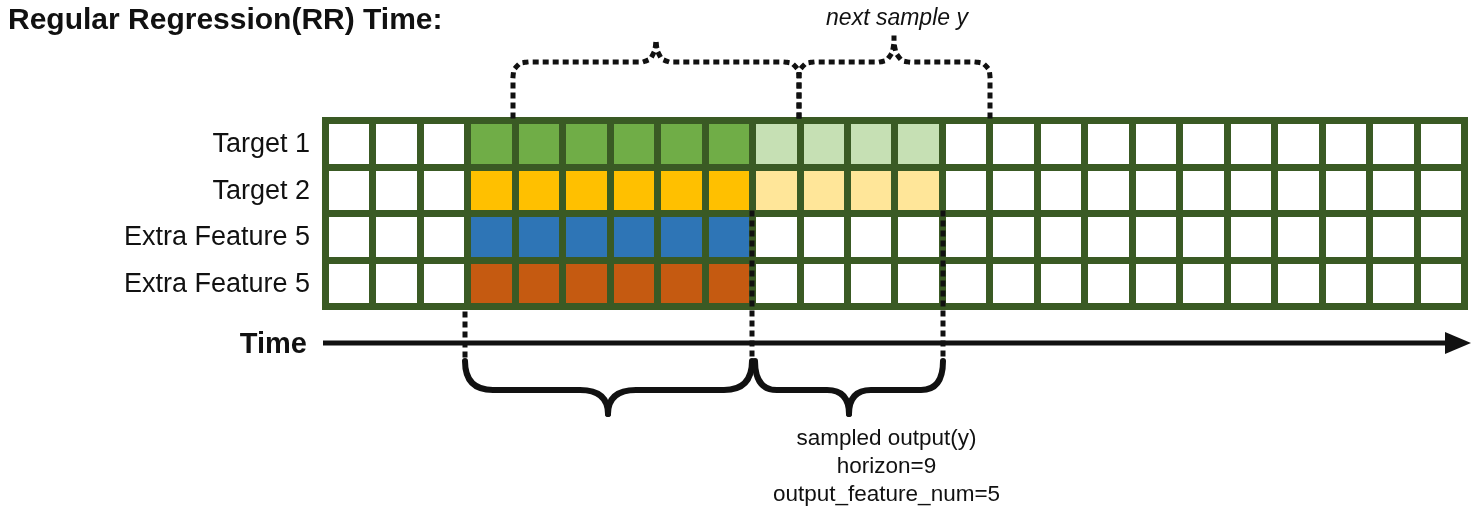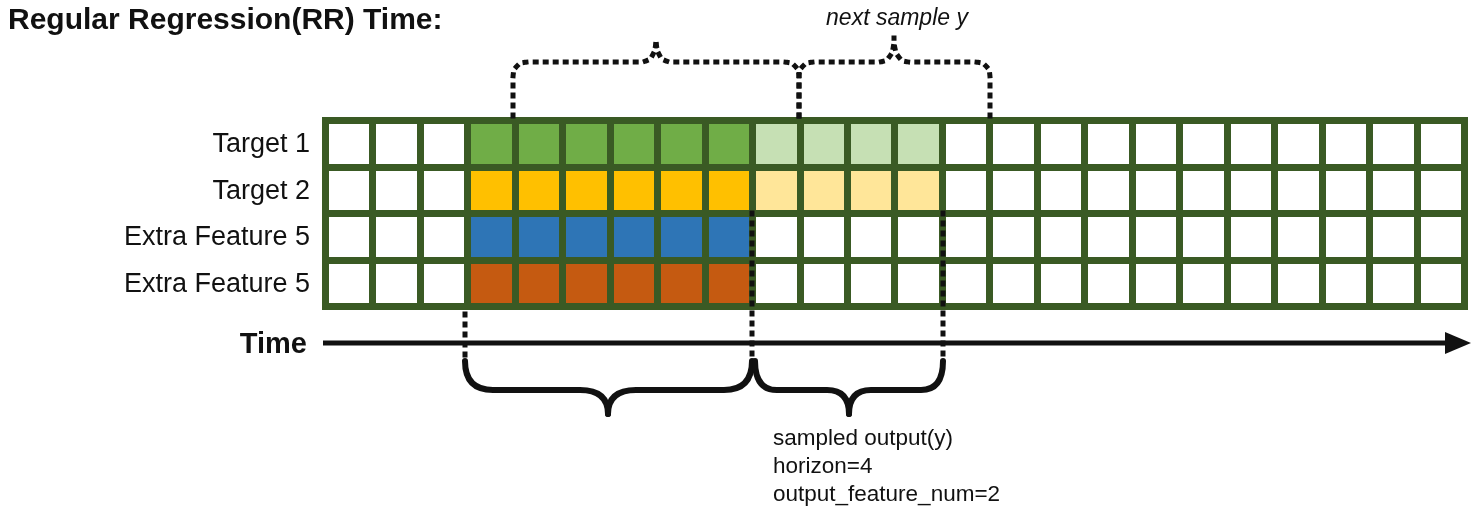--- a/index.html
+++ b/index.html
@@ -71,21 +71,21 @@
     pointer-events: none;
   }
   .note-block {
     position: absolute;
     top: 424px;
     font-size: 22.5px;
     line-height: 28px;
     white-space: nowrap;
   }
   .note-block.input { left: 512px; }
-  .note-block.output { left: 773px; }
+  .note-block.output { left: 773px; text-align: center; }
 </style>
 </head>
 <body>
 
 <div class="canvas">
 
   <div class="title">Regular Regression(RR) Time:</div>
 
   <div class="top-note y">next sample y</div>
 
@@ -226,17 +226,17 @@
     <g>
       <line x1="323" y1="343" x2="1448" y2="343" stroke="#111111" stroke-width="5"></line>
       <polygon points="1445,332 1445,354 1471,343" fill="#111111"></polygon>
     </g>
   </svg>
 
   <div class="note-block input">
   </div>
   <div class="note-block output">
     <div>sampled output(y)</div>
-    <div>horizon=4</div>
-    <div>output_feature_num=2</div>
+    <div>horizon=9</div>
+    <div>output_feature_num=5</div>
   </div>
 
 </div>
 
 </body></html>

